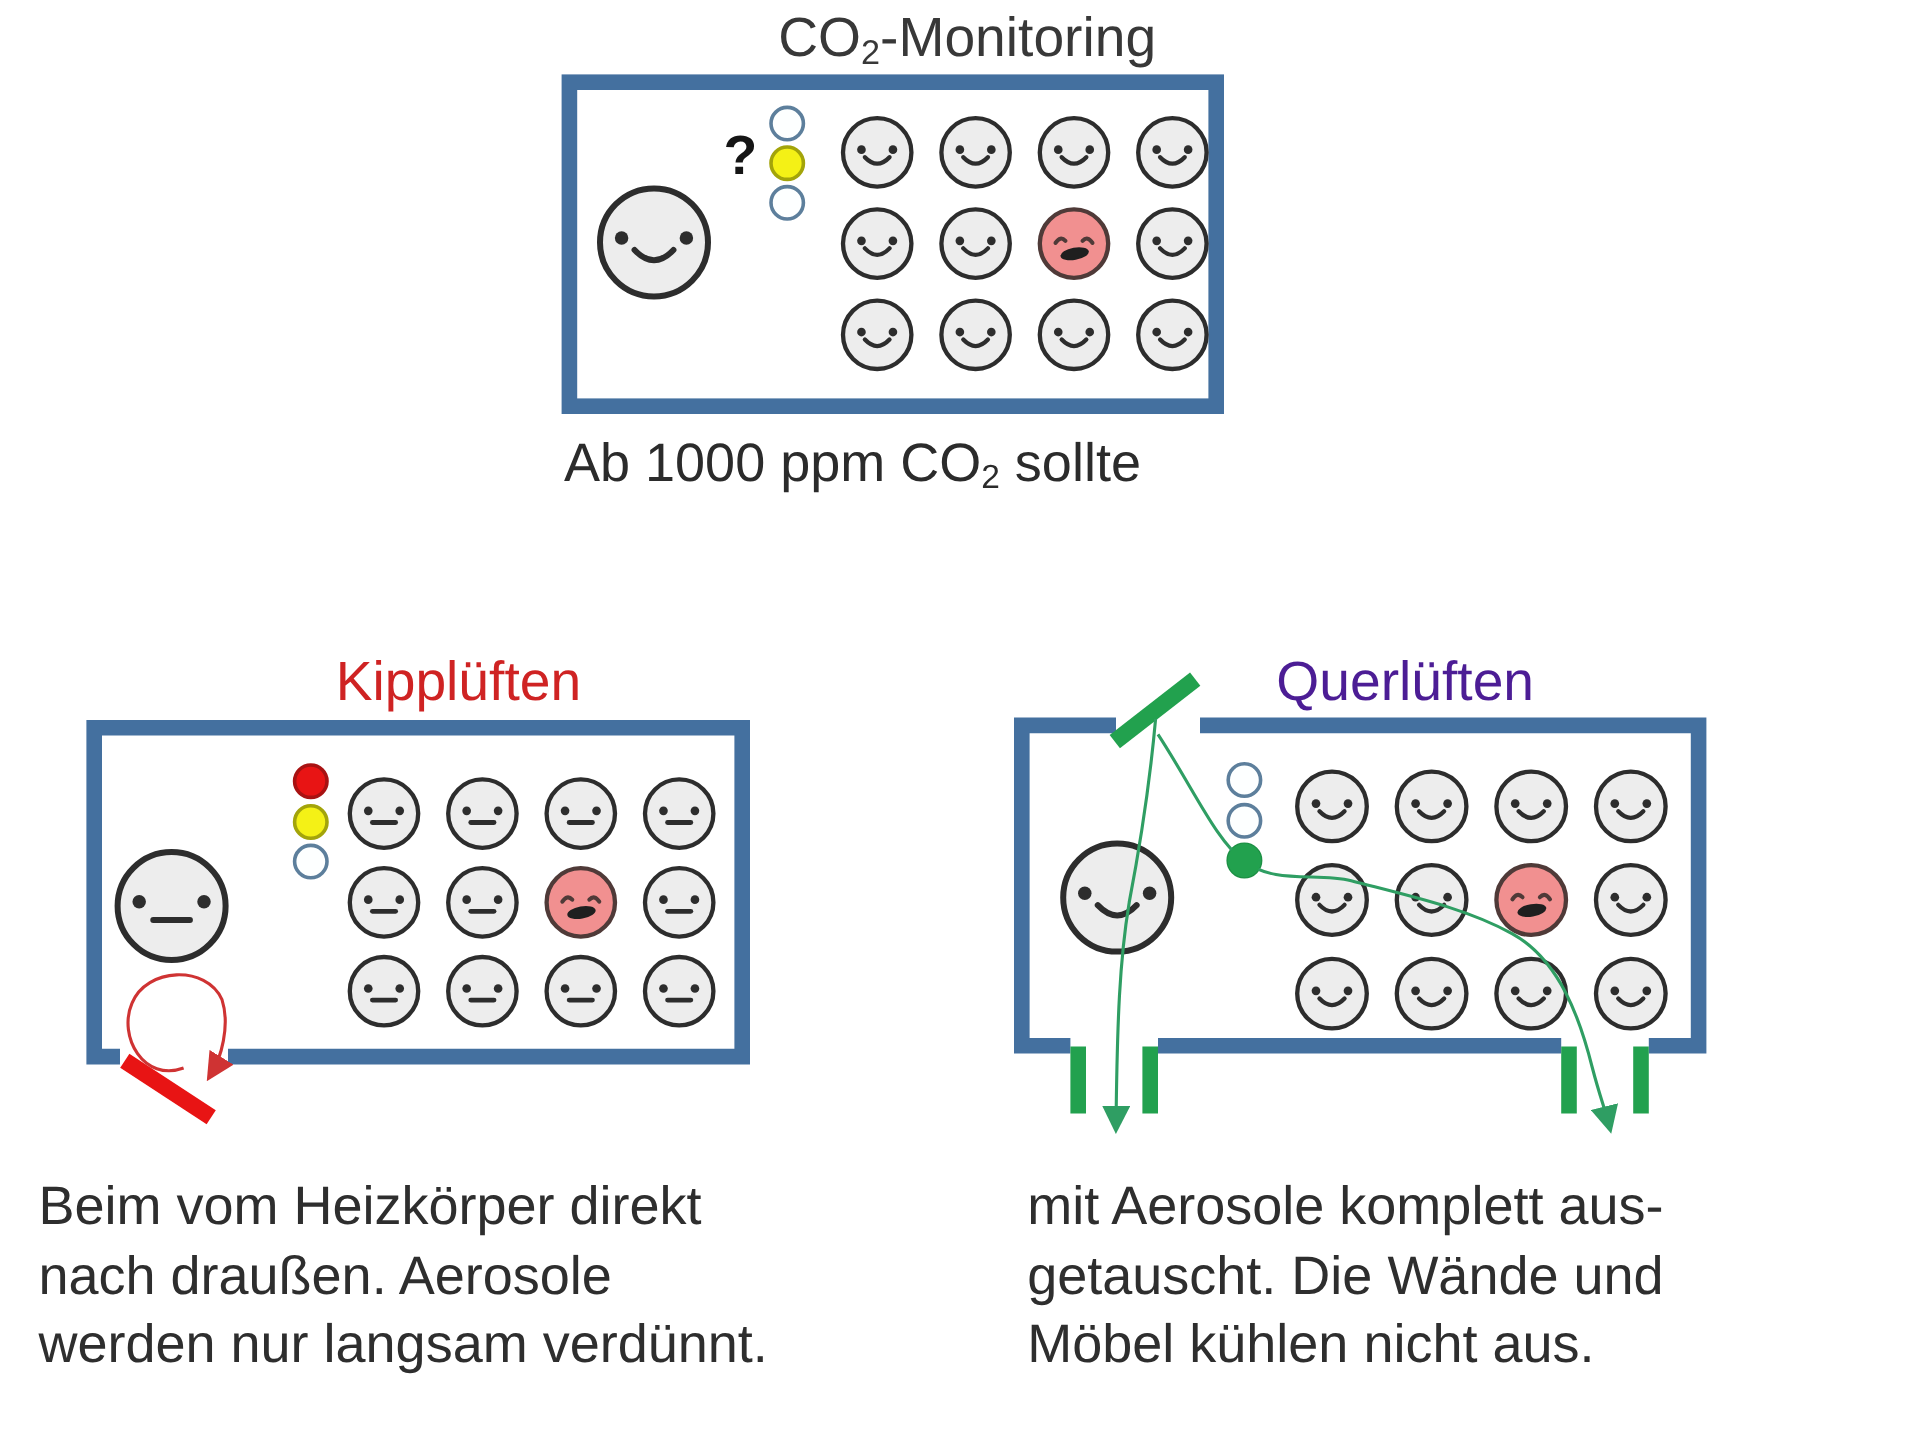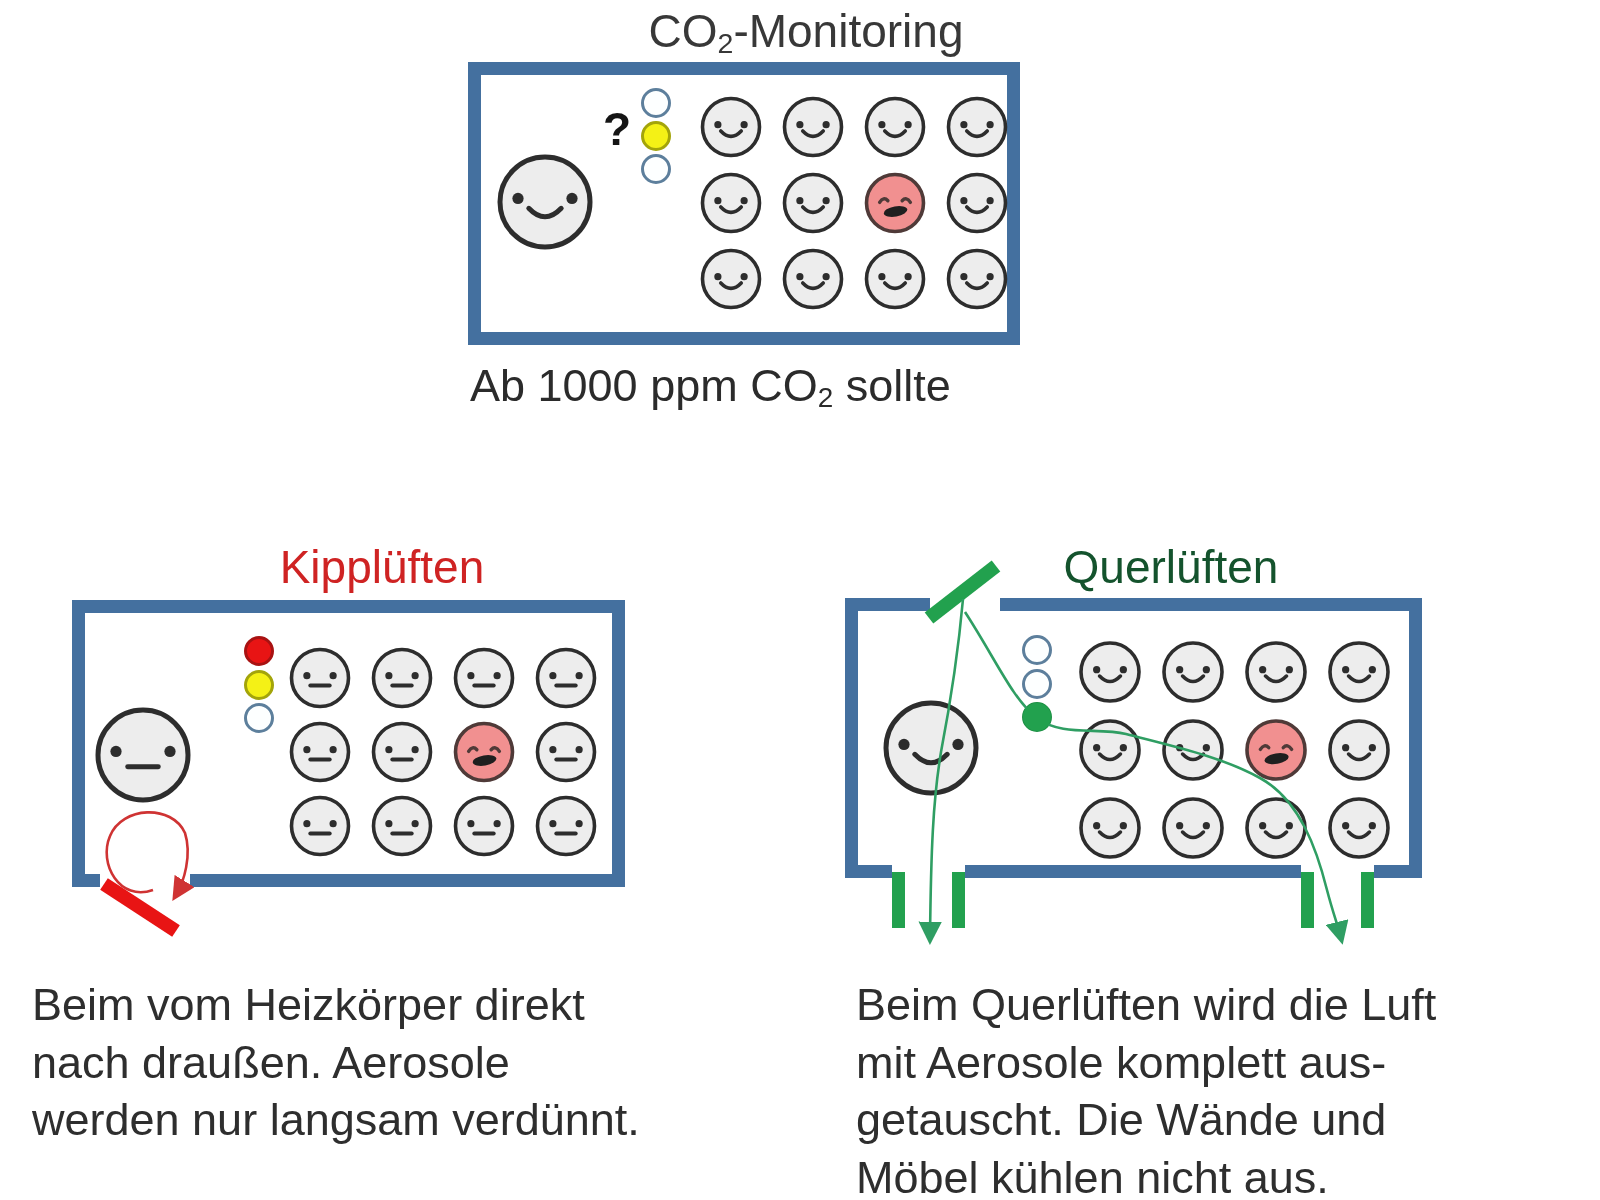--- a/index.html
+++ b/index.html
@@ -300,28 +300,27 @@
   </div>
 
   <div class="abs" id="qmark" style="left:595px;top:102px;">?</div>
 
   <div class="abs cap" style="left:470px;top:357px;">
     <div><span>Ab 1000 ppm CO</span><sub class="s">2</sub><span> sollte</span></div>
   </div>
 
   <div class="abs title" style="left:132px;top:540px;width:500px;color:#cf2323">Kipplüften</div>
 
-  <div class="abs title" style="left:921px;top:540px;width:500px;color:#14532d">Querlüften</div>
+  <div class="abs title" style="left:921px;top:540px;width:500px;color:#4c1d95">Querlüften</div>
 
   <div class="abs body-text" id="kipp-text" style="left:32px;top:976px;">
       <div>Beim vom Heizkörper direkt</div>
       <div>nach draußen. Aerosole</div>
       <div>werden nur langsam verdünnt.</div>
     </div>
 
   <div class="abs body-text" id="quer-text" style="left:856px;top:976px;">
-      <div>Beim Querlüften wird die Luft</div>
       <div>mit Aerosole komplett aus-</div>
       <div>getauscht.  Die Wände und</div>
       <div>Möbel kühlen nicht aus.</div>
     </div>
 
 </div>
 
 </body></html>

